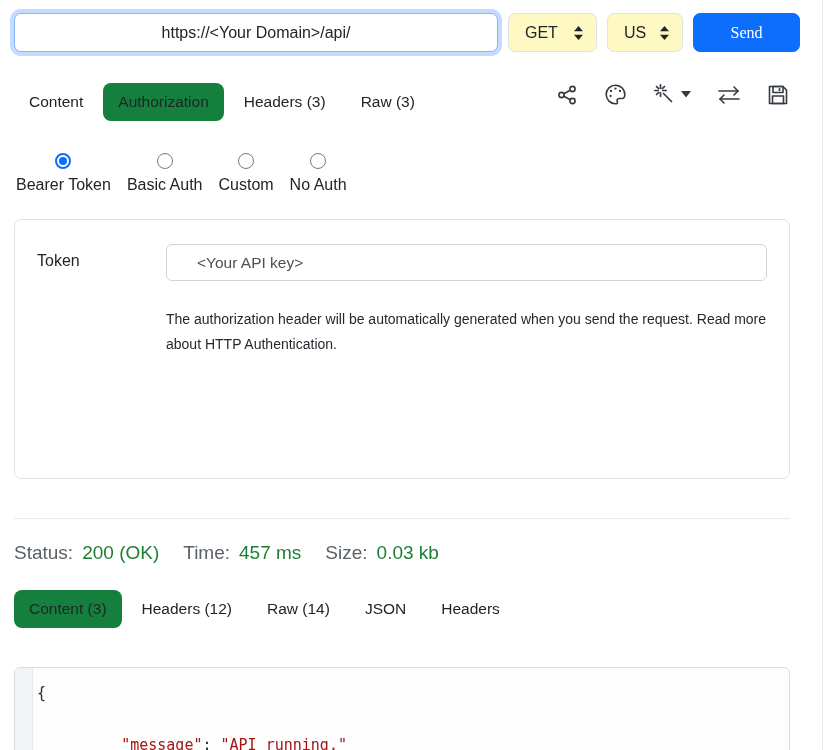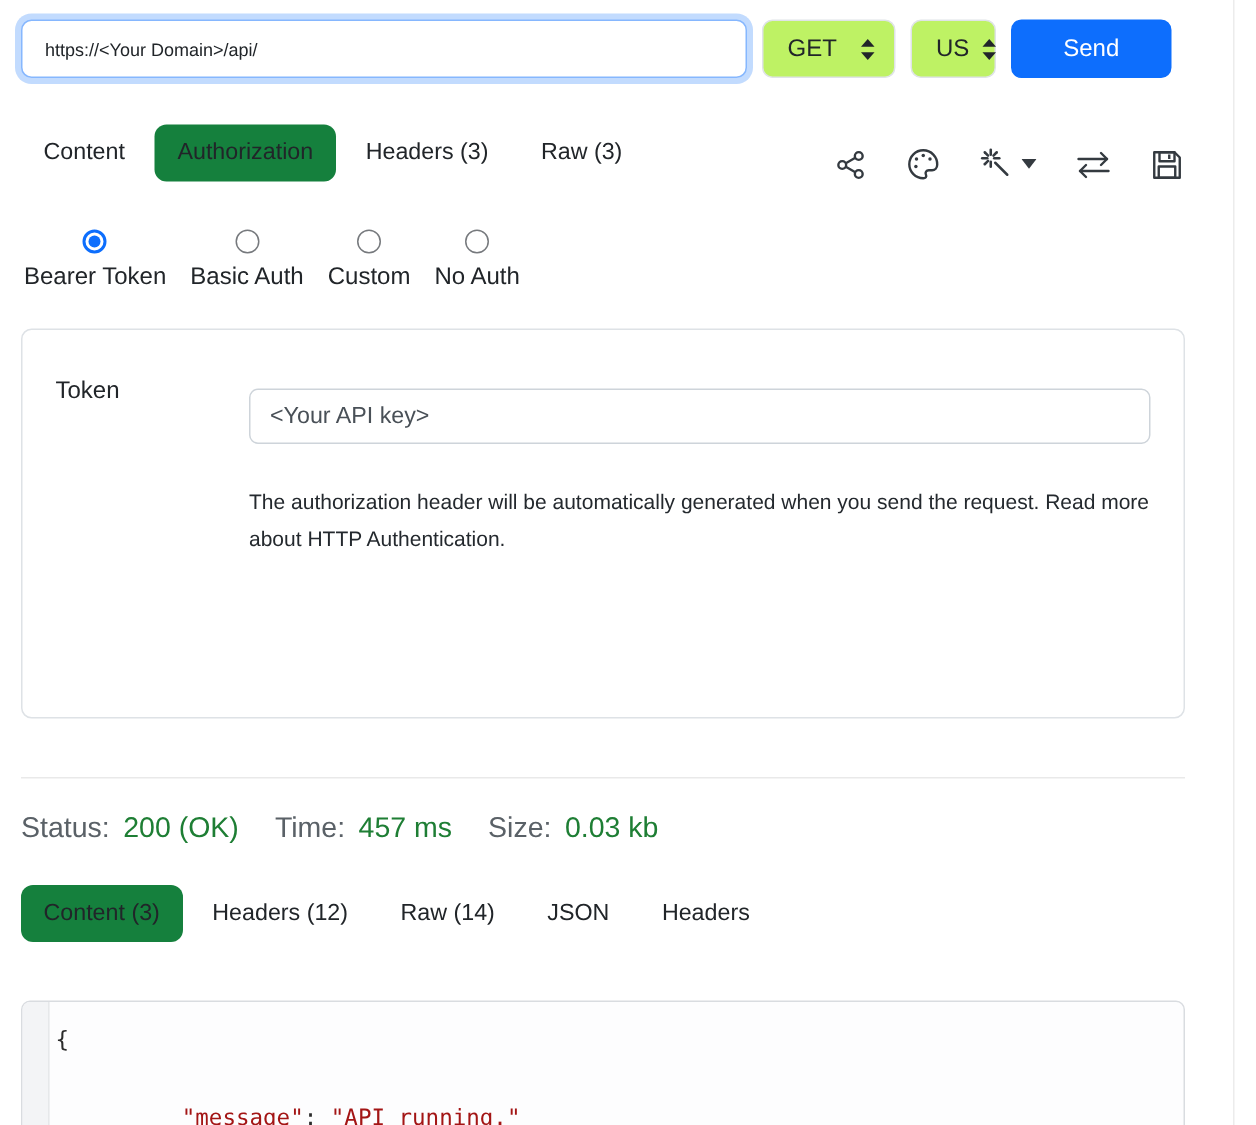--- a/index.html
+++ b/index.html
@@ -3,40 +3,41 @@
 <meta charset="utf-8">
 <style>
   * { box-sizing: border-box; margin: 0; padding: 0; }
   html, body { width: 837px; height: 750px; overflow: hidden; background: #fff; }
   body { font-family: "Liberation Sans", "DejaVu Sans", sans-serif; color: #212529; position: relative; }
   .page-edge { position: absolute; left: 822px; top: 0; width: 1px; height: 750px; background: #ececec; }
 
   
   .toolbar { display: flex; gap: 10px; margin: 13px 0 0 14px; align-items: center; }
   .url-input {
-    width: 484px; height: 39px; padding: 0 15px; font-size: 12px;
+    width: 484px; height: 39px; padding: 0 15px; font-size: 16px;
     font-family: inherit; color: #212529;
     border: 1px solid #86b7fe; border-radius: 7px; outline: none;
     box-shadow: 0 0 0 4px rgba(13,110,253,.25);
+    text-align: center;
   }
   .select {
-    height: 39px; background: #bef264; border: 1px solid #dfe3e7; border-radius: 7px;
+    height: 39px; background: #fef9c3; border: 1px solid #dfe3e7; border-radius: 7px;
     display: flex; align-items: center; justify-content: space-between;
     padding: 0 12px 0 16px; font-size: 16px; cursor: pointer;
   }
   .select.method { width: 89px; }
-  .select.region { width: 57px; }
+  .select.region { width: 76px; }
   .updown { width: 11px; height: 16px; flex: none; margin-left: 8px; }
   .send-btn {
     width: 107px; height: 39px; background: #0d6efd; color: #fff; border: 1px solid #0d6efd;
-    border-radius: 7px; font-size: 16px; font-family: Liberation Sans, sans-serif; cursor: pointer;
-  }
-
-  
-  .tabs-row { display: flex; align-items: flex-end; margin-top: 31px; padding-left: 14px; }
+    border-radius: 7px; font-size: 16px; font-family: Liberation Serif, serif; cursor: pointer;
+  }
+
+  
+  .tabs-row { display: flex; align-items: flex-start; margin-top: 31px; padding-left: 14px; }
   .tab {
     height: 38px; line-height: 38px; padding: 0 15px; font-size: 15.5px; color: #212529;
     border-radius: 8px; cursor: pointer; white-space: nowrap; margin-right: 5px;
   }
   .tab.active { background: #15803d; }
   .tab-icons { margin-left: auto; display: flex; align-items: center; gap: 26px; padding-right: 48px; }
   .tool-icon { display: flex; align-items: center; cursor: pointer; color: #343a40; }
   .tool-icon svg { display: block; }
 
   
@@ -51,21 +52,21 @@
 
   
   .panel {
     margin: 25px 0 0 14px; width: 776px; height: 260px;
     border: 1px solid #dee2e6; border-radius: 7px; padding: 24px 22px;
   }
   .form-row { display: flex; }
   .form-label { width: 129px; flex: none; font-size: 16px; padding-top: 8px; color: #212529; }
   .token-input {
     flex: 1; height: 37px; border: 1px solid #ced4da; border-radius: 6px;
-    padding: 0 13px; font-size: 15.5px; font-family: inherit; color: #495057; outline: none; margin-top: 15px;
+    padding: 0 30px; font-size: 15.5px; font-family: inherit; color: #495057; outline: none;
   }
   .help-text { margin: 26px 0 0 129px; max-width: 635px; font-size: 14px; line-height: 25px; color: #24292e; }
 
   hr.divider { border: none; height: 1px; background: #e9e9e9; margin: 39px 0 0 14px; width: 776px; }
 
   
   .status-row { display: flex; align-items: baseline; gap: 24px; margin: 23px 0 0 14px; font-size: 19px; }
   .status-pair { display: flex; gap: 9px; align-items: baseline; }
   .status-label { color: #5a6167; font-weight: 500; }
   .status-value { color: #1e7e34; font-weight: 500; }

